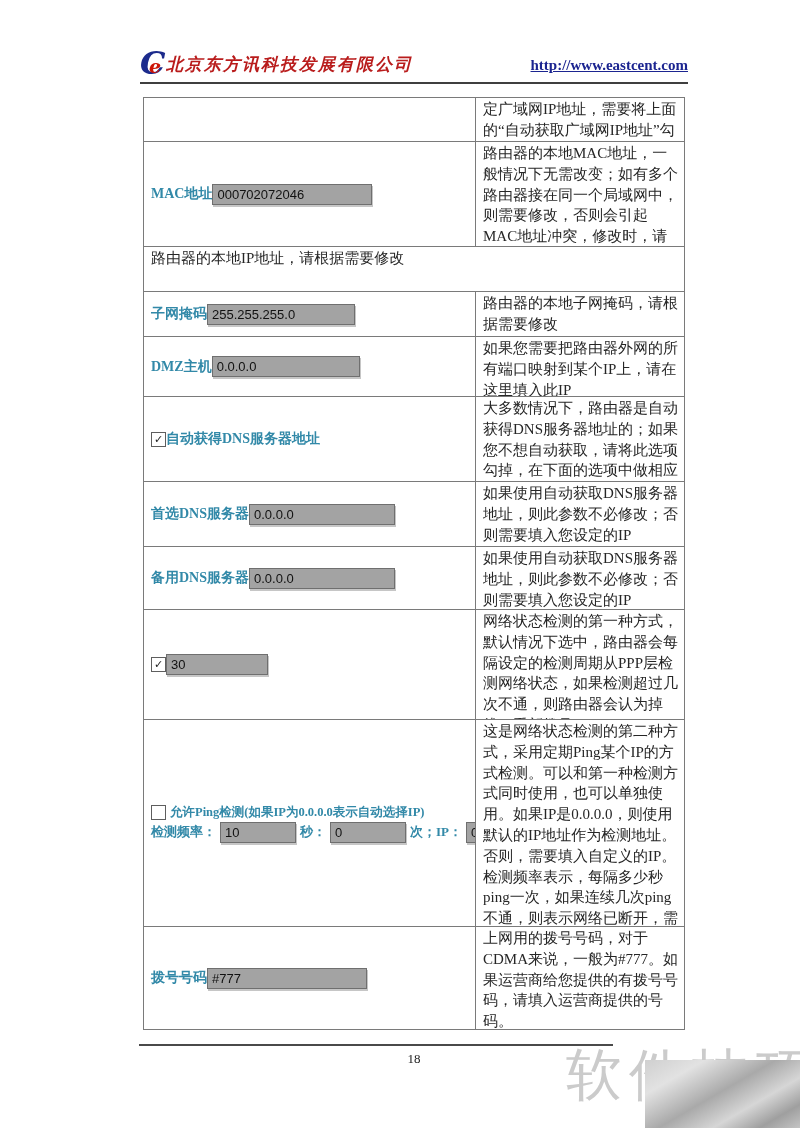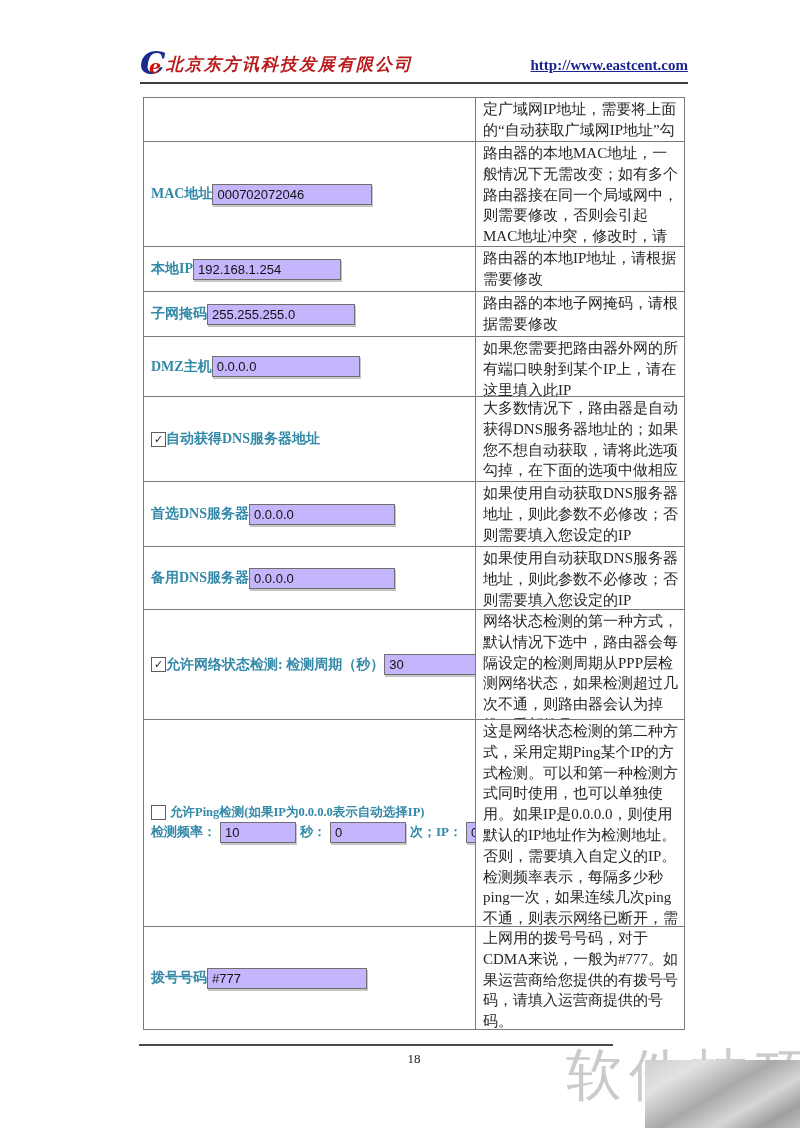--- a/index.html
+++ b/index.html
@@ -27,21 +27,21 @@
   .cell-l.col{flex-direction:column;align-items:flex-start;justify-content:center;gap:1px;}
   .cell-r{flex:1;padding:1px 3px 0 7px;font-size:15px;line-height:20.8px;
           color:#262626;overflow:hidden;box-sizing:border-box;}
   .h43{height:43px}.h105{height:105px}.h45{height:45px}.h60{height:60px}
   .h85{height:85px}.h65{height:65px}.h63{height:63px}.h110{height:110px}
   .h207{height:207px}.h103{height:103px}
 
   .flabel{color:#3289a8;font-weight:bold;font-size:14px;white-space:nowrap;flex:none;}
   .flabel.sm{font-size:12.5px;}
   .inline-lbl{color:#3289a8;font-weight:bold;font-size:13px;white-space:nowrap;}
-  .tinput{height:21px;border:1px solid #6f6f6f;background:#c4b5fd;box-sizing:border-box;
+  .tinput{height:21px;border:1px solid #6f6f6f;background:#a3a3a3;box-sizing:border-box;
           font:13px "Liberation Sans",sans-serif;color:#111;padding:1px 4px;
           box-shadow:1px 2px 0 #c6c6c6;}
   .w160{width:160px}.w148{width:148px}.w146{width:146px}.w102{width:102px}
   .w62{width:76px}.w80{width:80px}
   .cbx{width:13px;height:13px;border:1px solid #5e5e5e;background:#fff;flex:none;
        display:inline-flex;align-items:center;justify-content:center;
        font:bold 11px "DejaVu Sans",sans-serif;color:#1d1d1d;line-height:11px;}
   .pingline{display:flex;align-items:center;gap:4px;}
 
   
@@ -78,24 +78,20 @@
 
   <div class="row h105">
     <div class="cell-l">
       <span class="flabel">MAC地址</span>
       <input class="tinput w160" value="000702072046" style="">
     </div>
     <div class="cell-r">路由器的本地MAC地址，一般情况下无需改变；如有多个路由器接在同一个局域网中，则需要修改，否则会引起MAC地址冲突，修改时，请修改最后的四位数字</div>
   </div>
 
   <div class="row h45">
-    <div class="cell-l">
-      <span class="flabel">本地IP</span>
-      <input class="tinput w148" value="192.168.1.254" style="">
-    </div>
     <div class="cell-r">路由器的本地IP地址，请根据需要修改</div>
   </div>
 
   <div class="row h45">
     <div class="cell-l">
       <span class="flabel">子网掩码</span>
       <input class="tinput w148" value="255.255.255.0" style="">
     </div>
     <div class="cell-r">路由器的本地子网掩码，请根据需要修改</div>
   </div>
@@ -128,21 +124,20 @@
     <div class="cell-l">
       <span class="flabel">备用DNS服务器</span>
       <input class="tinput w146" value="0.0.0.0" style="">
     </div>
     <div class="cell-r">如果使用自动获取DNS服务器地址，则此参数不必修改；否则需要填入您设定的IP</div>
   </div>
 
   <div class="row h110">
     <div class="cell-l">
       <span class="cbx">✓</span>
-      <span class="flabel">允许网络状态检测: 检测周期（秒）</span>
       <input class="tinput w102" value="30" style="">
     </div>
     <div class="cell-r">网络状态检测的第一种方式，默认情况下选中，路由器会每隔设定的检测周期从PPP层检测网络状态，如果检测超过几次不通，则路由器会认为掉线，重新拨号</div>
   </div>
 
   <div class="row h207">
     <div class="cell-l col">
       <span class="pingline">
         <span class="cbx"></span>
         <span class="flabel sm">允许Ping检测(如果IP为0.0.0.0表示自动选择IP)</span>

